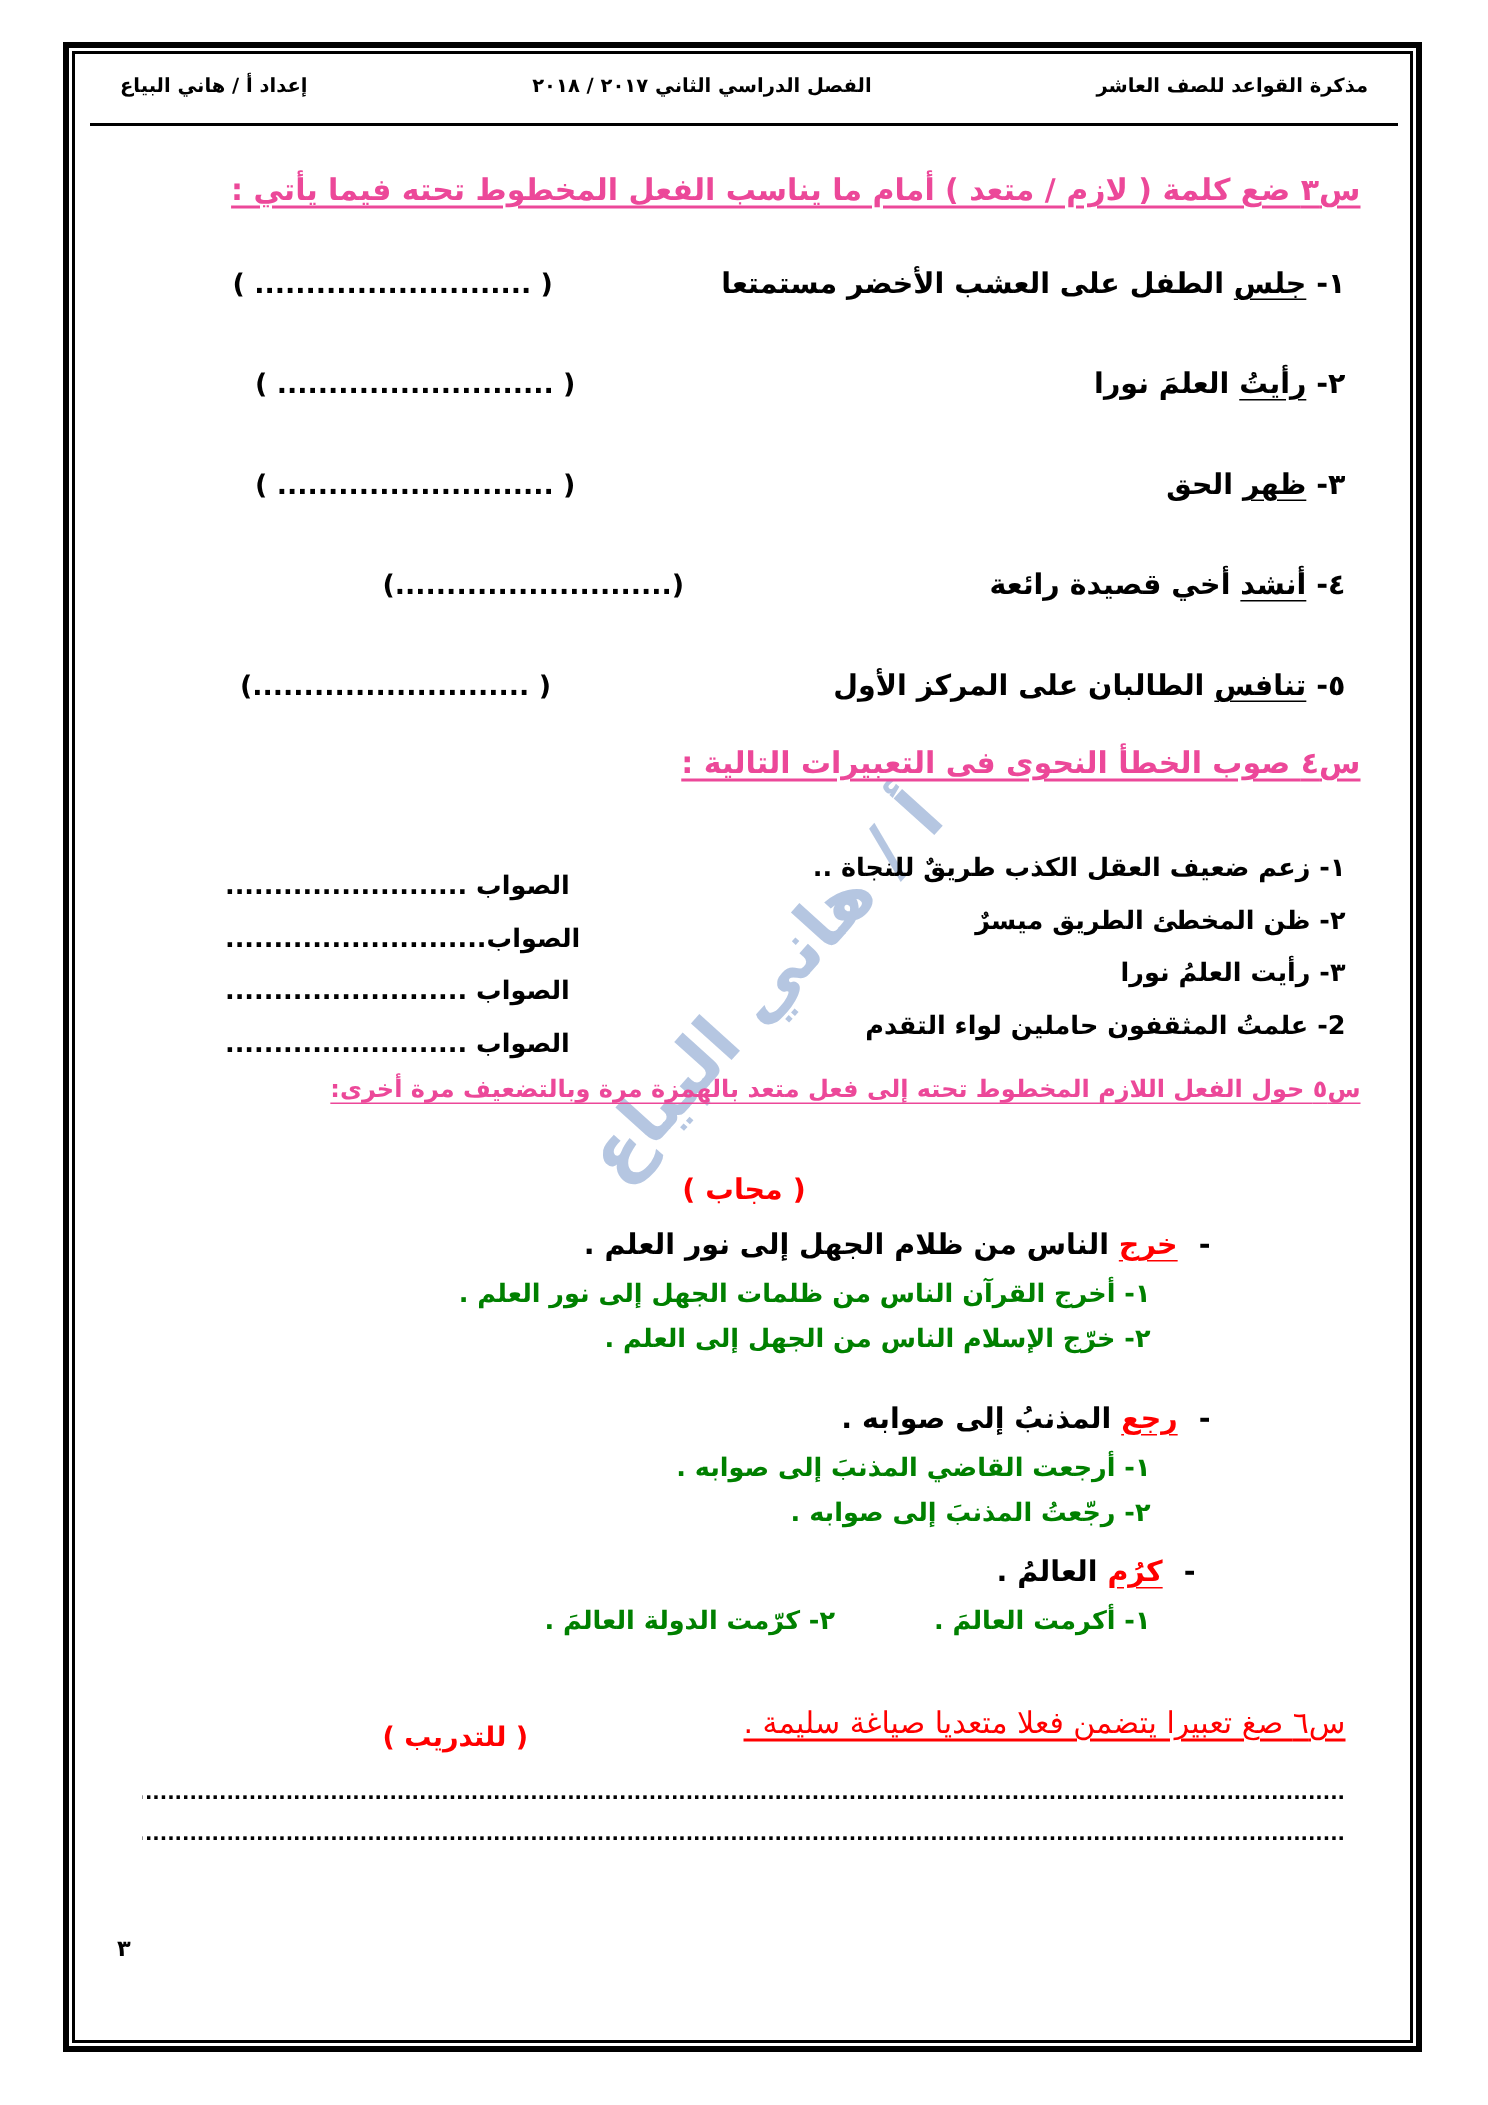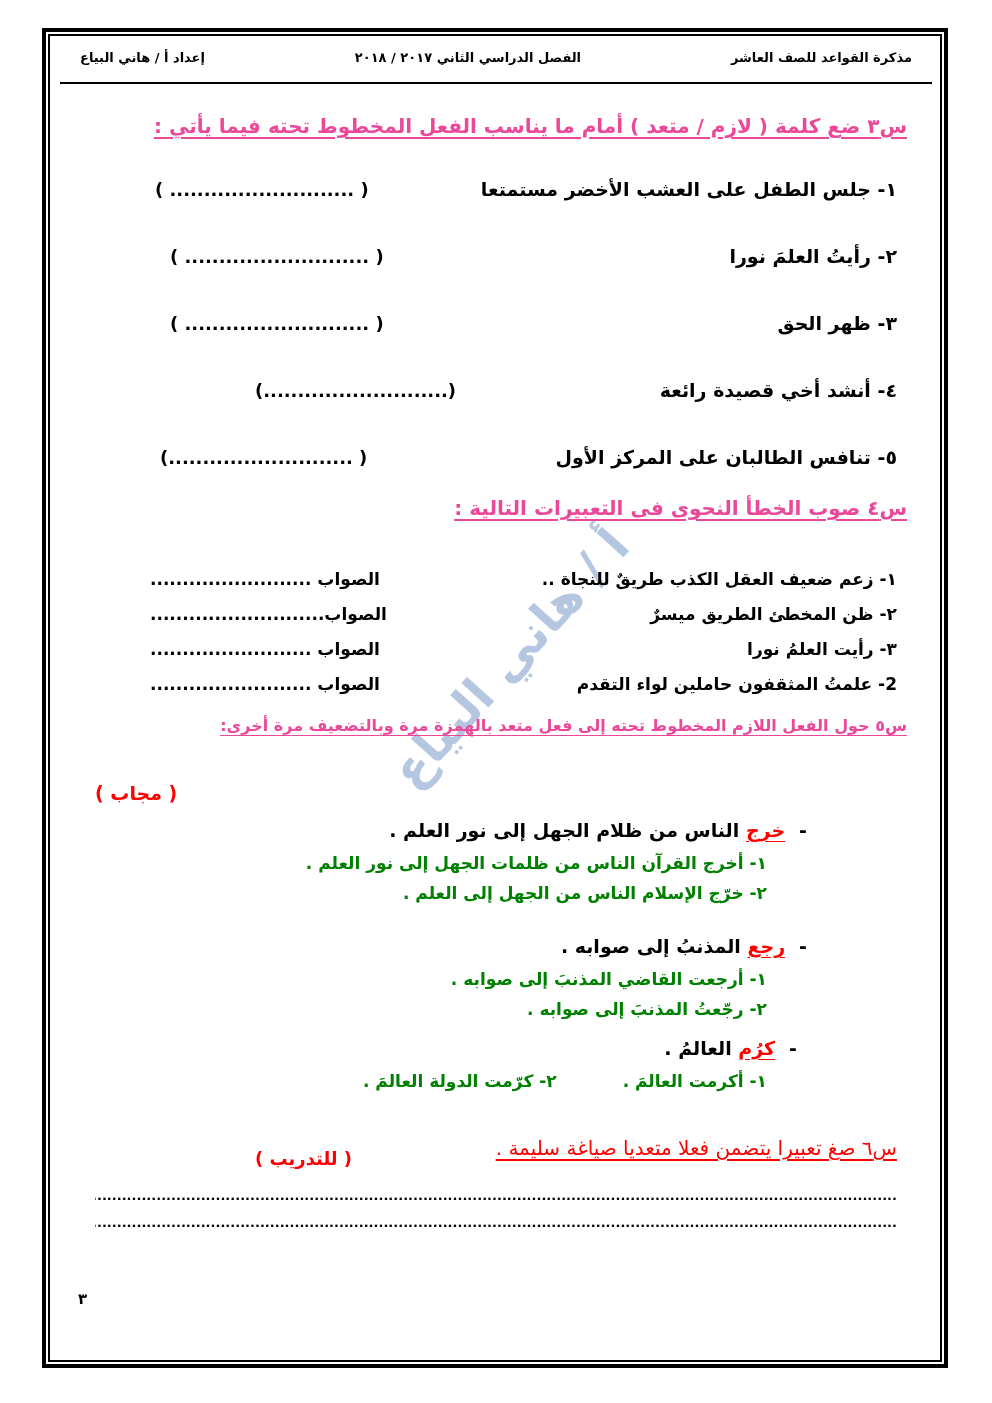--- a/index.html
+++ b/index.html
@@ -17,34 +17,34 @@
   .header-rule{position:absolute;top:82px;left:60px;right:60px;border-top:2px solid #000;z-index:1;}
   
   .qtitle{color:#ec4899;font-weight:bold;font-size:20px;text-decoration:underline;text-underline-offset:4px;
     text-align:right;white-space:nowrap;z-index:1;}
   .q3-title{position:absolute;top:114px;left:85px;right:85px;}
   .q4-title{position:absolute;top:496px;left:85px;right:85px;}
   .q5-title{position:absolute;top:716px;left:60px;right:85px;font-size:16px;}
   
   .q3-items{position:absolute;top:176px;left:95px;right:95px;z-index:1;}
   .q3-row{position:relative;font-size:19px;font-weight:bold;line-height:26px;margin-bottom:41px;white-space:nowrap;}
-  .q3-row .uline{text-underline-offset:4px;}
+  .q3-row .uline{text-decoration:underline;text-underline-offset:4px;}
   .q3-row .blank{position:absolute;top:1px;font-size:18px;font-weight:bold;}
   .q3-row:nth-child(1) .blank{left:60px;}
   .q3-row:nth-child(2) .blank{left:75px;}
   .q3-row:nth-child(3) .blank{left:75px;}
   .q3-row:nth-child(4) .blank{left:160px;}
   .q3-row:nth-child(5) .blank{left:65px;}
   
   .q4-items{position:absolute;top:566px;left:95px;right:95px;z-index:1;}
   .q4-row{position:relative;font-size:17px;font-weight:bold;line-height:26px;margin-bottom:9px;white-space:nowrap;}
-  .q4-answer{position:absolute;left:55px;top:0;font-size:17px;font-weight:bold;}
+  .q4-answer{position:absolute;left:55px;top:12px;font-size:17px;font-weight:bold;}
   
   .q5-block{position:absolute;top:780px;left:95px;right:95px;z-index:1;}
-  .q5-label{color:#ff0000;font-size:19px;font-weight:bold;text-align:left;line-height:26px;margin-bottom:10px;}
+  .q5-label{color:#ff0000;font-size:19px;font-weight:bold;text-align:center;line-height:26px;margin-bottom:10px;}
   .q5-sentence{font-size:19px;font-weight:bold;line-height:28px;margin-bottom:6px;padding-right:90px;white-space:nowrap;}
   .q5-sentence .dash{margin-left:14px;}
   .verb-red{color:#ff0000;text-decoration:underline;text-underline-offset:4px;}
   .q5-answer{color:#008000;font-size:17px;font-weight:bold;line-height:26px;margin-bottom:4px;
     padding-right:130px;white-space:nowrap;}
   .q5-group{margin-bottom:26px;}
   .q5-group.tight{margin-bottom:12px;margin-top:19px;}
   .q5-answer-inline{color:#008000;font-size:17px;font-weight:bold;line-height:26px;padding-right:130px;white-space:nowrap;}
   .q5-answer-inline span{margin-left:60px;}
   .q5-sentence.short{padding-right:100px;}

